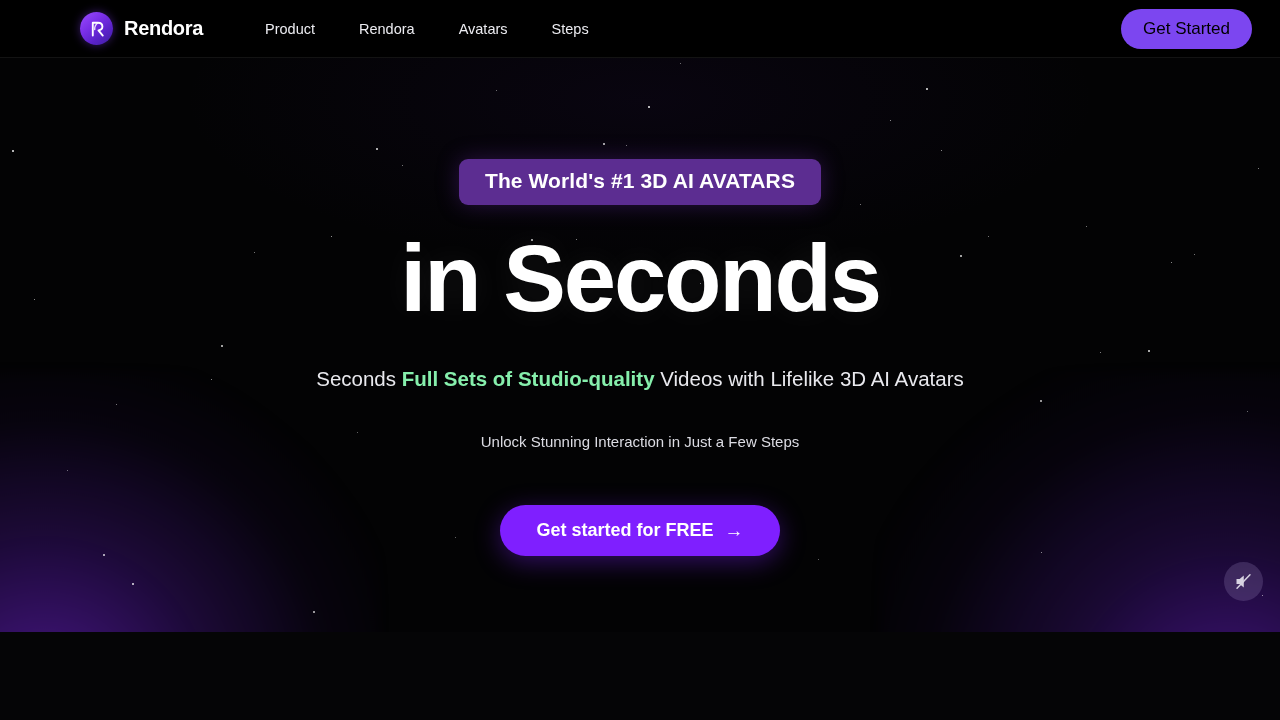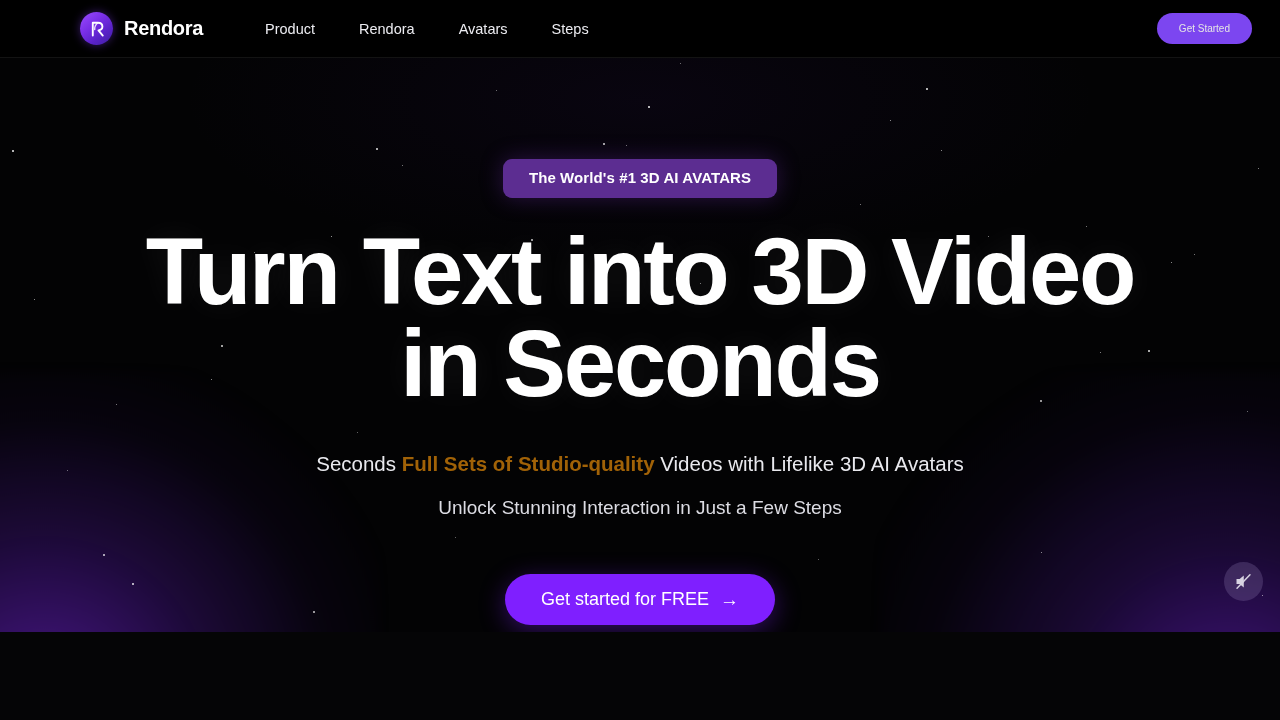--- a/index.html
+++ b/index.html
@@ -61,39 +61,39 @@
   .nav { display:flex; align-items:center; gap:0; margin-left:48px; }
   .nav-link {
     color:#ececf1; font-size:14.5px; font-weight:400;
     padding:6px 22px; text-decoration:none; white-space:nowrap; cursor:pointer;
   }
   .nav-link:first-child { padding-left:14px; }
 
   .header-spacer { flex:1; }
 
   .btn-get-started {
-    background:#7c46f0; color:#e5e5e5;
-    font-size:10px; font-weight:500;
+    background:#7c46f0; color:#000000;
+    font-size:17px; font-weight:500;
     padding:10px 22px; border-radius:999px; border:none;
     cursor:pointer; white-space:nowrap;
     font-family:"Liberation Sans", sans-serif;
   }
 
   
   .hero {
     position:absolute; top:58px; left:0; width:1280px; height:662px;
     display:flex; flex-direction:column; align-items:center;
     z-index:20;
   }
 
   .badge {
     margin-top:101px;
     background:#5c2d91;
     color:#ffffff;
-    font-size:15px; font-weight:bold; letter-spacing:0.1px;
+    font-size:21px; font-weight:bold; letter-spacing:0.1px;
     padding:10px 26px 12px;
     border-radius:9px;
     white-space:nowrap;
     box-shadow:0 0 22px rgba(110,45,175,0.35);
   }
 
   .headline {
     margin-top:28px;
     color:#ffffff;
     font-size:94px;
@@ -106,36 +106,36 @@
   .headline .hl-line { display:block; }
 
   .sub1 {
     margin-top:42px;
     color:#e9e9ee;
     font-size:20.5px;
     font-weight:400;
     text-align:center;
     white-space:nowrap;
   }
-  .sub1 b { font-weight:bold; color:#a16207; }
+  .sub1 b { font-weight:bold; color:#86efac; }
 
   .sub2 {
-    margin-top:21px;
+    margin-top:42px;
     color:#dcdce3;
-    font-size:19px;
+    font-size:15px;
     font-weight:400;
     text-align:center;
     white-space:nowrap;
   }
 
   .btn-cta {
     margin-top:55px;
     background:#7f1fff;
     color:#ffffff;
-    font-size:18px; font-weight:400;
+    font-size:18px; font-weight:700;
     padding:15px 36px;
     border:none; border-radius:999px;
     cursor:pointer; white-space:nowrap;
     display:inline-flex; align-items:center; gap:11px;
     box-shadow:0 6px 26px rgba(127,31,255,0.38);
     font-family:"Liberation Sans", sans-serif;
   }
   .btn-cta .arrow { font-size:19px; line-height:1; }
 
   
@@ -232,21 +232,20 @@
     <div class="header-spacer"></div>
 
     <button class="btn-get-started">Get Started</button>
   </div>
 
   <div class="hero">
 
     <div class="badge">The World's #1 3D AI AVATARS</div>
 
     <h1 class="headline">
-      <span class="hl-line">Turn Text into 3D Video</span>
       <span class="hl-line">in Seconds</span>
     </h1>
 
     <p class="sub1"><span>Seconds </span><b>Full Sets of Studio-quality</b><span> Videos with Lifelike 3D AI Avatars</span></p>
 
     <p class="sub2">Unlock Stunning Interaction in Just a Few Steps</p>
 
     <button class="btn-cta">
       <span>Get started for FREE</span>
       <span class="arrow">→</span>

